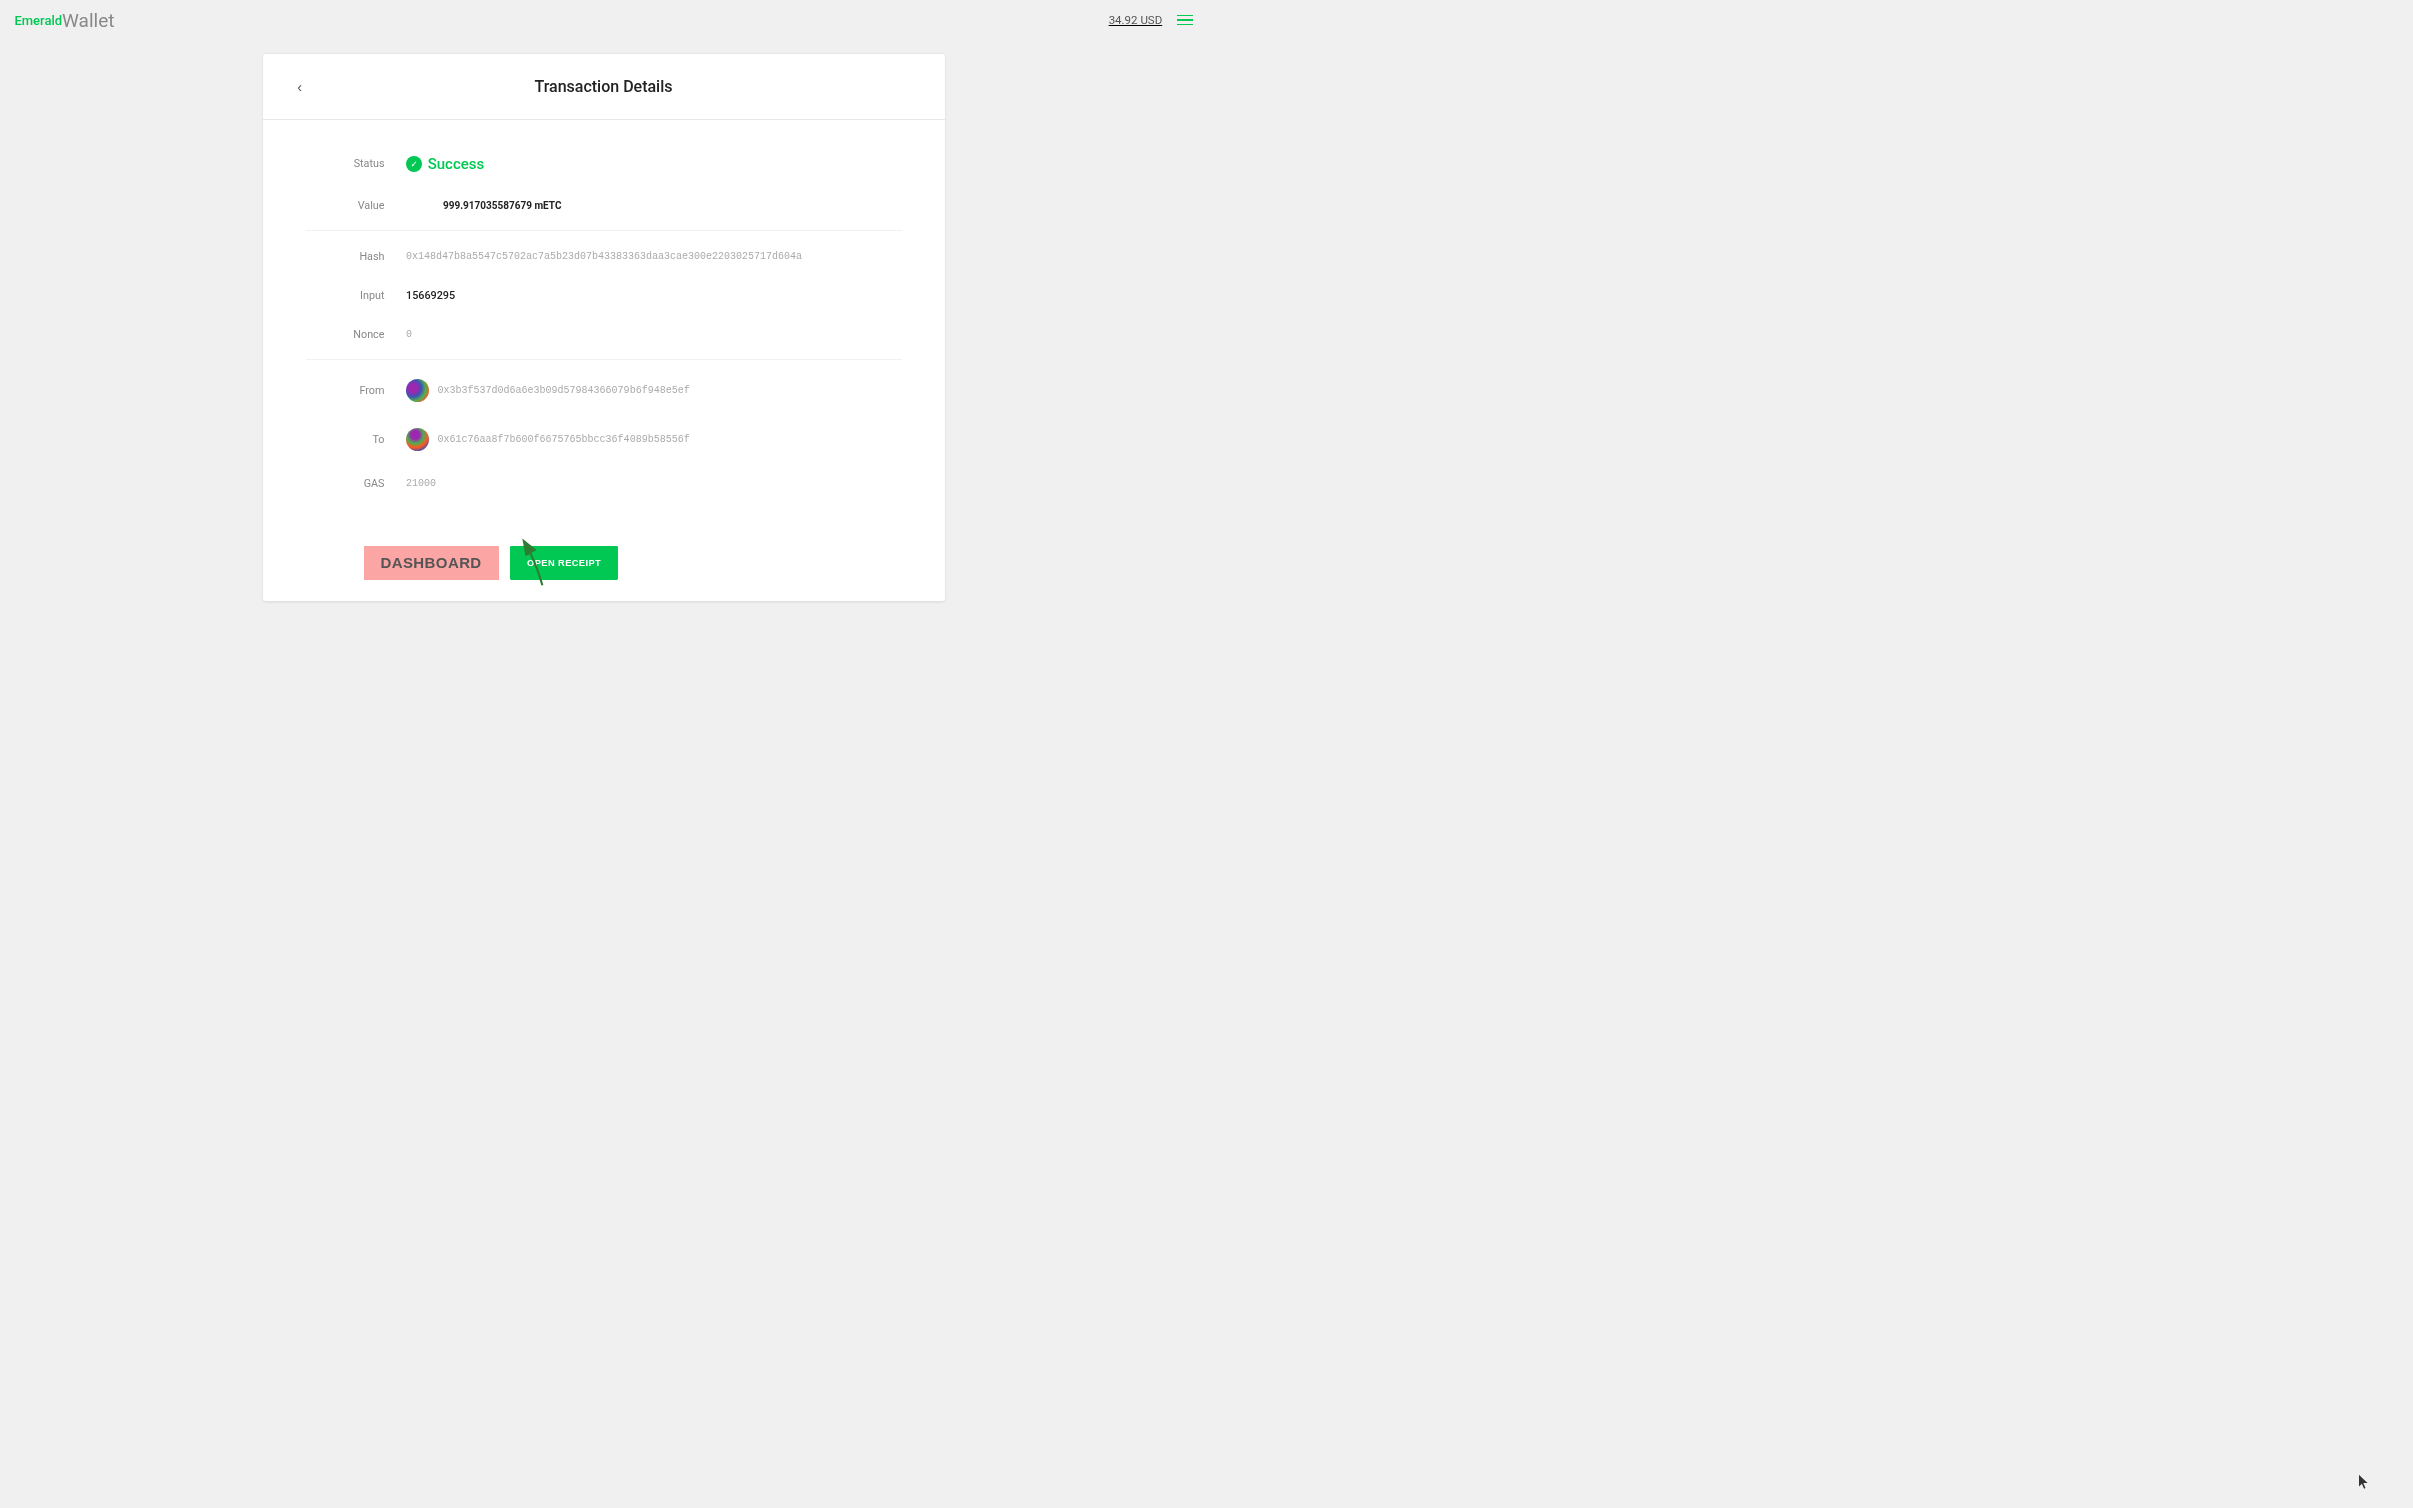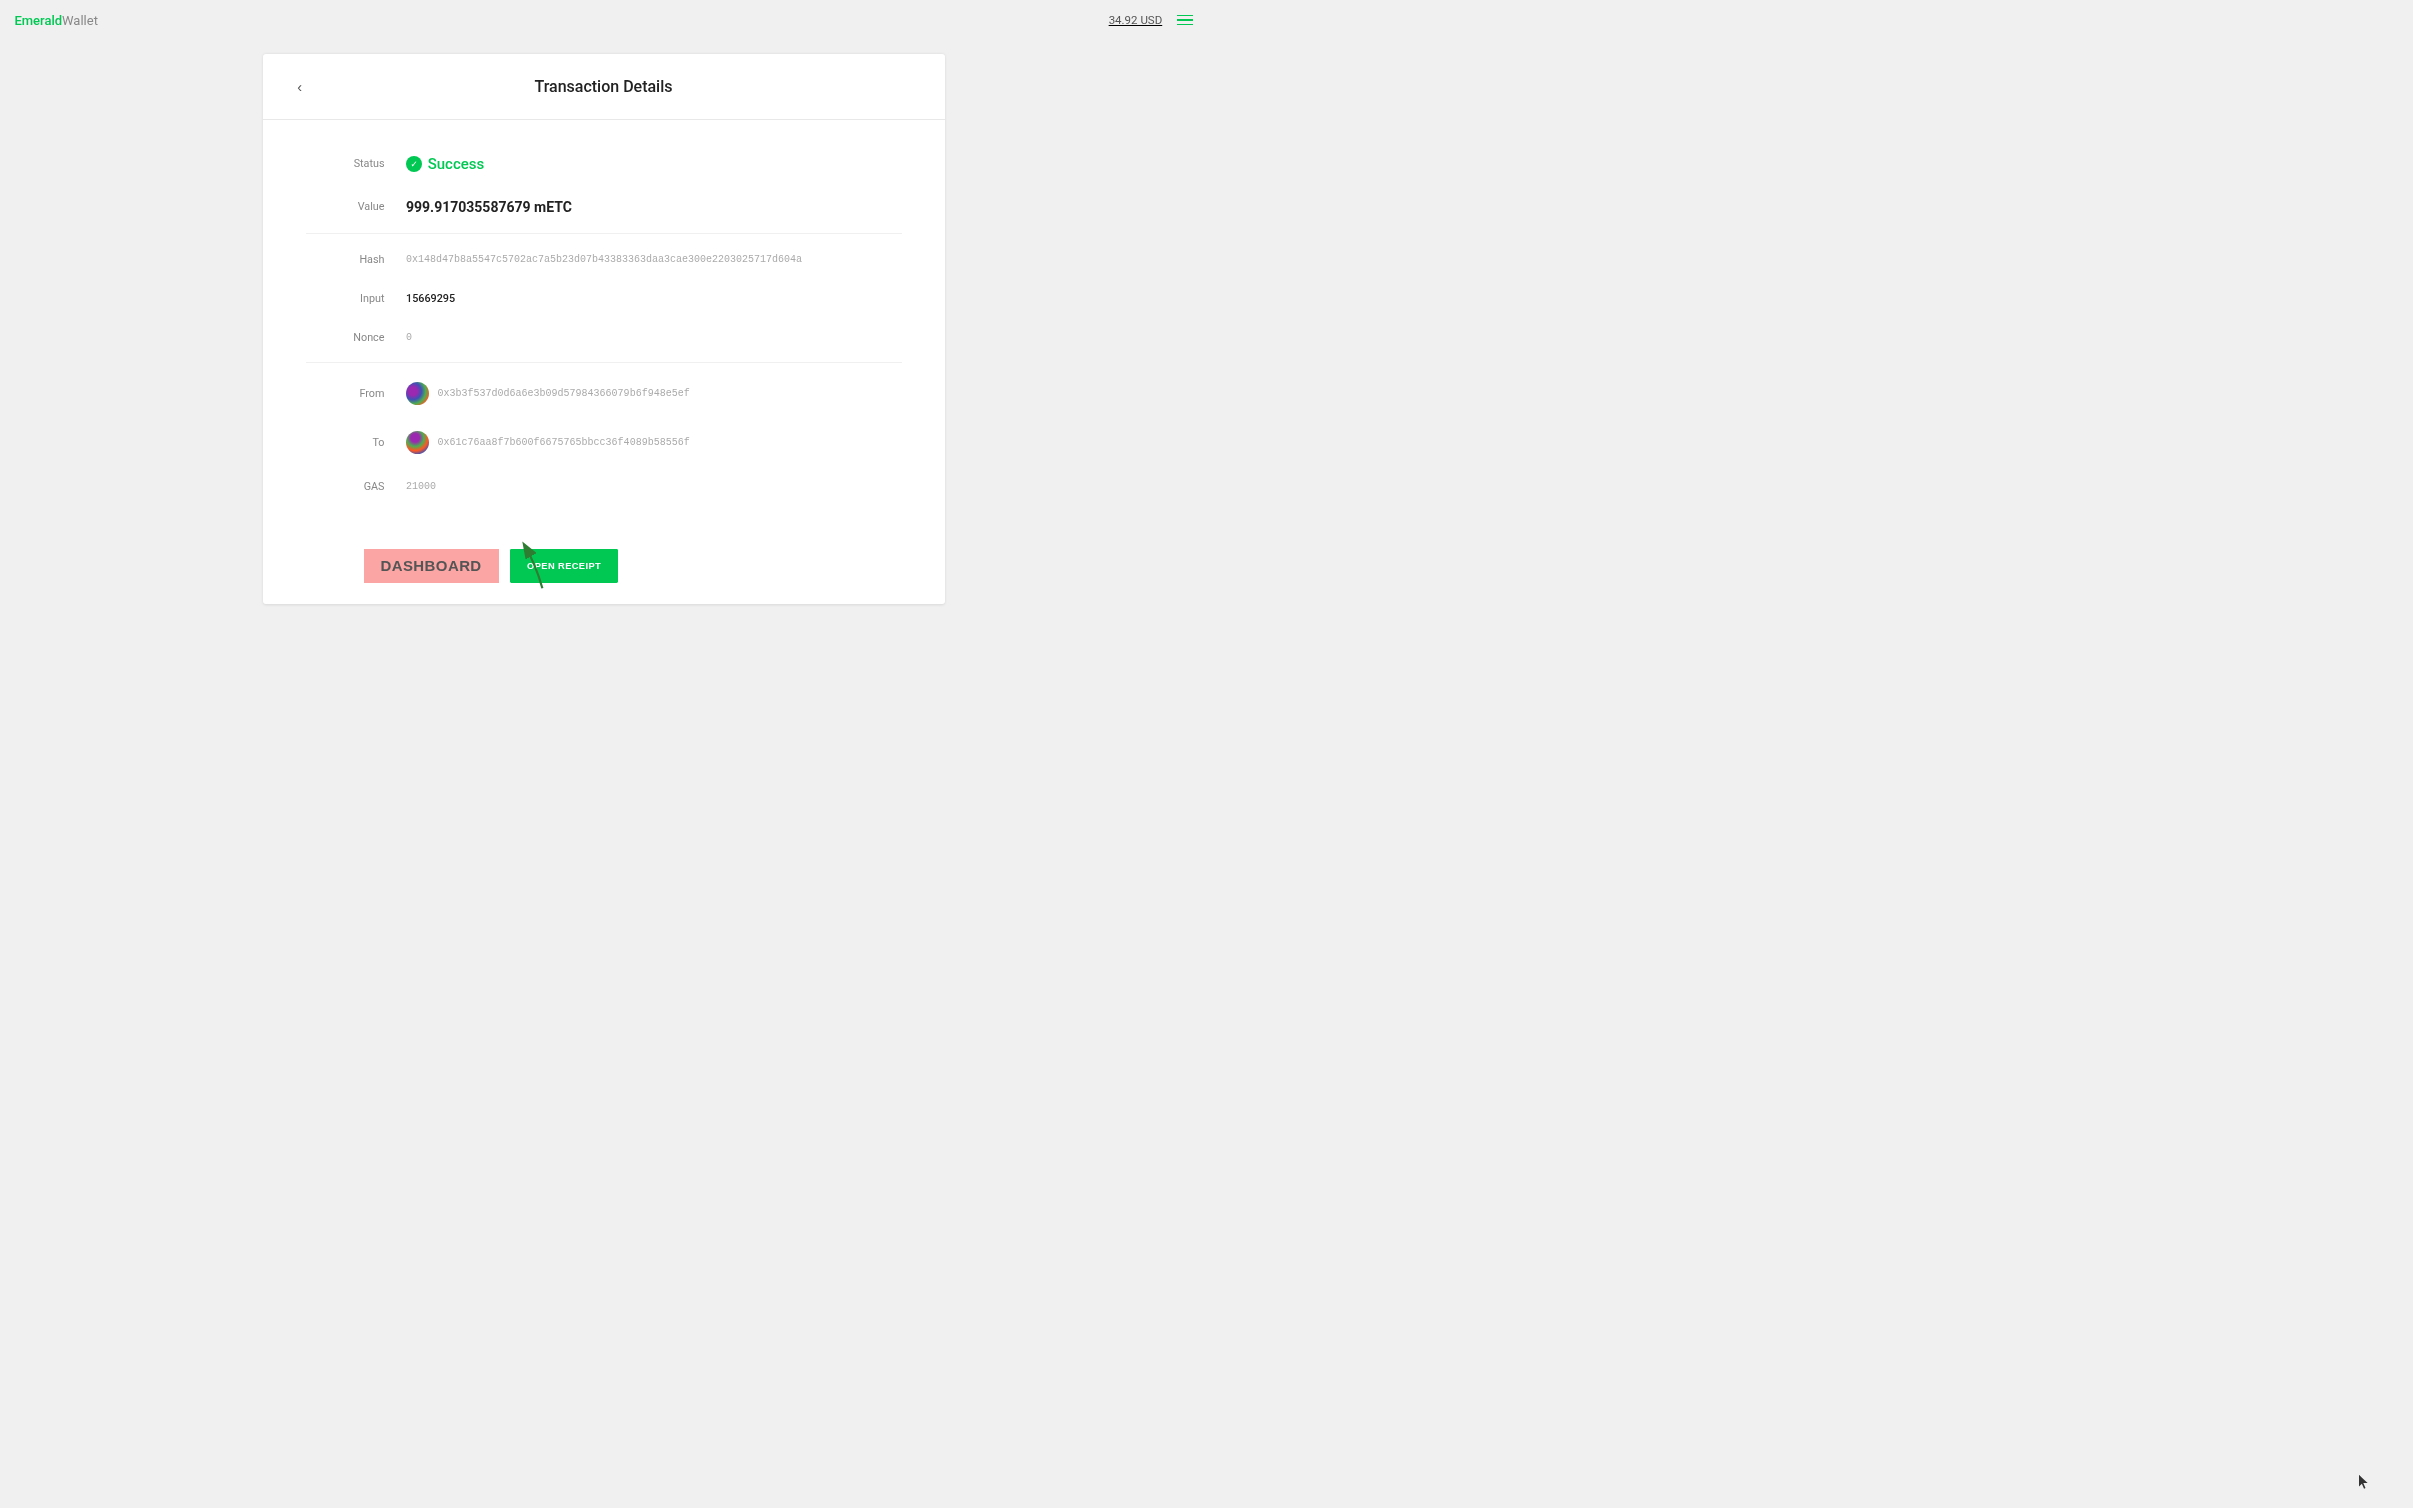--- a/index.html
+++ b/index.html
@@ -34,21 +34,21 @@
     }
 
     .app-title-emerald {
       color: #00c853;
       font-size: 13px;
       font-weight: 500;
     }
 
     .app-title-wallet {
       color: #888;
-      font-size: 13px;
+      font-size: 19px;
       font-weight: 400;
     }
 
     .top-bar-right {
       display: flex;
       align-items: center;
       gap: 14.4px;
       text-decoration: underline;
     }
 
@@ -141,21 +141,22 @@
 
     .detail-value.mono {
       font-family: 'Courier New', monospace;
       font-size: 10px;
       color: #aaa;
       font-weight: 400;
     }
 
     .detail-value.bold {
       font-weight: 700;
-      font-size: 14px;
+      font-size: 10px;
+      margin-left: 37px;
     }
 
     .status-badge {
       display: flex;
       align-items: center;
       gap: 5.7px;
     }
 
     .status-icon {
       width: 16px;

